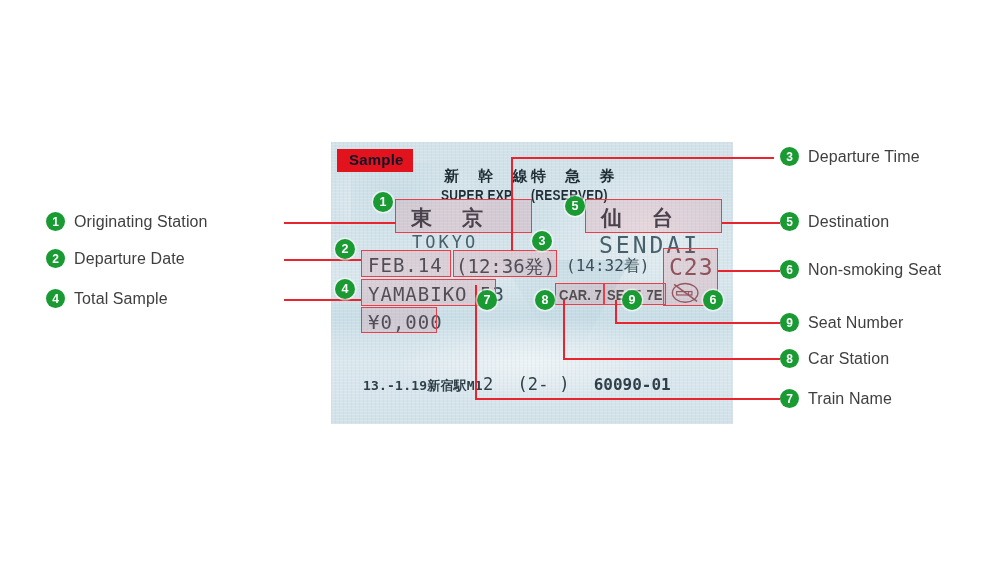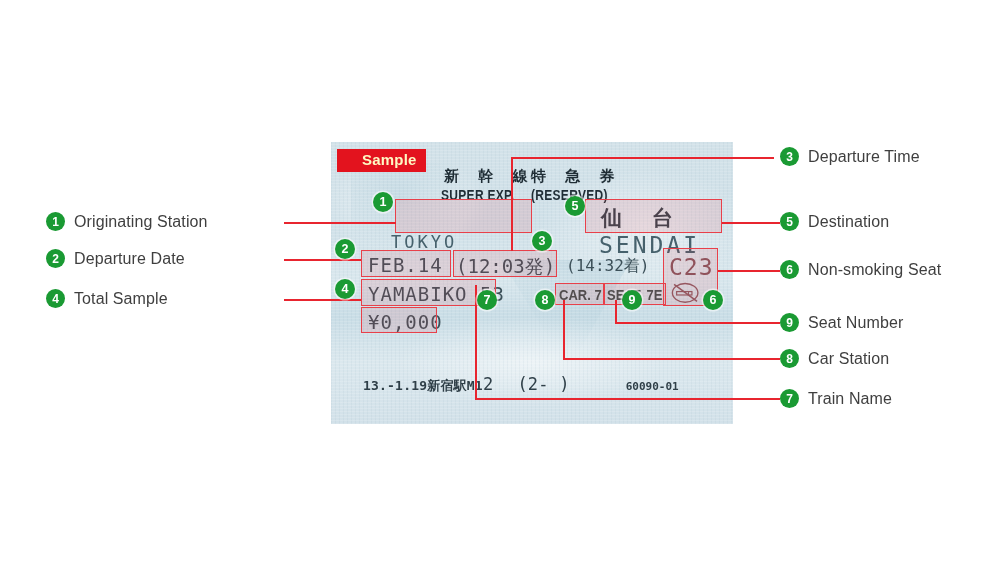--- a/index.html
+++ b/index.html
@@ -37,40 +37,40 @@
     opacity:.75;
   }
   .ticket-wm2{
     position:absolute;left:20px;top:20px;width:120px;height:90px;
     background:radial-gradient(ellipse at 40% 40%, rgba(160,195,210,.45), rgba(160,195,210,0) 70%);
   }
 
   
   .sample-badge{
     position:absolute;left:6px;top:7px;
-    background:#e3131e;color:#fef9c3;
+    background:#e3131e;color:#0f172a;
     font-weight:bold;font-size:15px;letter-spacing:.2px;
-    padding:3px 9px 4px 25px;line-height:1.05;
+    padding:3px 9px 4px 12px;line-height:1.05;
     font-family:"Liberation Sans", sans-serif;
     z-index:6;
   }
 
   
   .tk{position:absolute;color:#2c3a42;white-space:nowrap;z-index:4;}
   .jp{font-family:"DejaVu Sans", sans-serif;font-weight:bold;}
 
   .hd-jp1{left:113px;top:25px;font-size:15px;letter-spacing:7px;color:#1f2d35;}
   .hd-jp2{left:200px;top:25px;font-size:15px;letter-spacing:7px;color:#1f2d35;}
   .hd-en1{left:110px;top:45px;font-size:12px;font-weight:bold;letter-spacing:.3px;color:#1f2d35;
           font-family:"Liberation Sans", sans-serif;transform:scaleY(1.15);transform-origin:left top;}
   .hd-en2{left:200px;top:45px;font-size:12px;font-weight:bold;letter-spacing:.3px;color:#1f2d35;
           font-family:"Liberation Sans", sans-serif;transform:scaleY(1.15);transform-origin:left top;}
 
   .st-jp-from{left:80px;top:62px;font-size:21px;letter-spacing:30px;color:#33434c;}
-  .st-en-from{left:60px;top:90px;font-size:17px;letter-spacing:3px;color:#46616c;
+  .st-en-from{left:81px;top:90px;font-size:17px;letter-spacing:3px;color:#46616c;
               font-family:"DejaVu Sans Mono", monospace;}
   .st-jp-to{left:270px;top:62px;font-size:21px;letter-spacing:30px;color:#33434c;}
   .st-en-to{left:268px;top:90px;font-size:23px;letter-spacing:3px;color:#46616c;
             font-family:"DejaVu Sans Mono", monospace;}
 
   .f-date{left:37px;top:112px;font-size:19px;letter-spacing:1px;color:#3c5059;
           font-family:"DejaVu Sans Mono", monospace;}
   .f-dep{left:125px;top:112px;font-size:19px;letter-spacing:0px;color:#3c5059;
          font-family:"DejaVu Sans Mono", monospace;}
   .f-arr{left:235px;top:114px;font-size:16px;color:#3c5059;
@@ -82,21 +82,21 @@
   .f-car{left:228px;top:145px;font-size:13px;font-weight:bold;color:#3c5050;
          font-family:"Liberation Sans", sans-serif;transform:scaleY(1.1);transform-origin:left top;}
   .f-seat{left:276px;top:145px;font-size:13px;font-weight:bold;color:#3c5050;
           font-family:"Liberation Sans", sans-serif;transform:scaleY(1.1);transform-origin:left top;}
   .f-c23{left:338px;top:112px;font-size:23px;letter-spacing:1px;color:#84565e;
          font-family:"DejaVu Sans Mono", monospace;}
   .f-foot{left:32px;top:232px;font-size:13px;color:#2f3f48;letter-spacing:.2px;
           font-family:"DejaVu Sans Mono", monospace;font-weight:bold;}
   .f-foot .big{font-size:17px;font-weight:normal;}
   .f-foot .paren{font-size:17px;font-weight:normal;}
-  .f-foot .code{font-size:11px;font-weight:bold;letter-spacing:0;margin-left:32px;}
+  .f-foot .code{font-size:16px;font-weight:bold;letter-spacing:0;}
 
   
   .nosmoke{position:absolute;left:338px;top:137px;width:34px;height:26px;z-index:4;}
 
   
   .hl{
     position:absolute;
     border:1.6px solid #e8404a;
     background:rgba(232,64,74,.13);
     z-index:5;
@@ -140,26 +140,27 @@
     <div class="ticket-wm"></div>
     <div class="ticket-wm2"></div>
 
     <div class="sample-badge">Sample</div>
 
     <div class="tk jp hd-jp1">新 幹 線</div>
     <div class="tk jp hd-jp2">特 急 券</div>
     <div class="tk hd-en1">SUPER EXP.</div>
     <div class="tk hd-en2">(RESERVED)</div>
 
+    <div class="tk jp st-jp-from">東京</div>
     <div class="tk st-en-from">TOKYO</div>
     <div class="tk jp st-jp-to">仙台</div>
     <div class="tk st-en-to">SENDAI</div>
 
     <div class="tk f-date">FEB.14</div>
-    <div class="tk f-dep">(12:03発)</div>
+    <div class="tk f-dep">(12:36発)</div>
     <div class="tk f-arr">(14:32着)</div>
     <div class="tk f-train">YAMABIKO 53</div>
     <div class="tk f-amount">¥0,000</div>
     <div class="tk f-car">CAR. 7</div>
     <div class="tk f-seat">SEAT. 7E</div>
     <div class="tk f-c23">C23</div>
 
     <svg class="nosmoke" viewBox="0 0 40 30">
       <ellipse cx="19" cy="16" rx="15" ry="11" fill="none" stroke="#8a5a62" stroke-width="1.6"></ellipse>
       <rect x="9" y="14.5" width="18" height="4" fill="none" stroke="#8a5a62" stroke-width="1.4"></rect>

